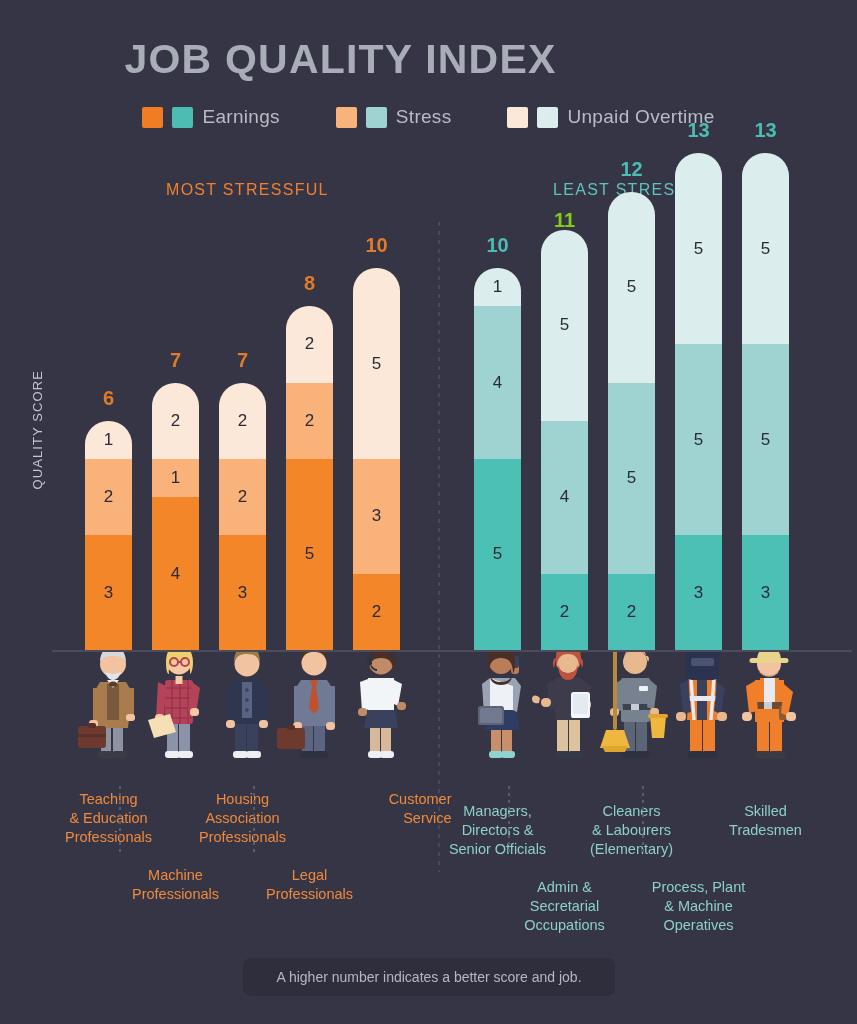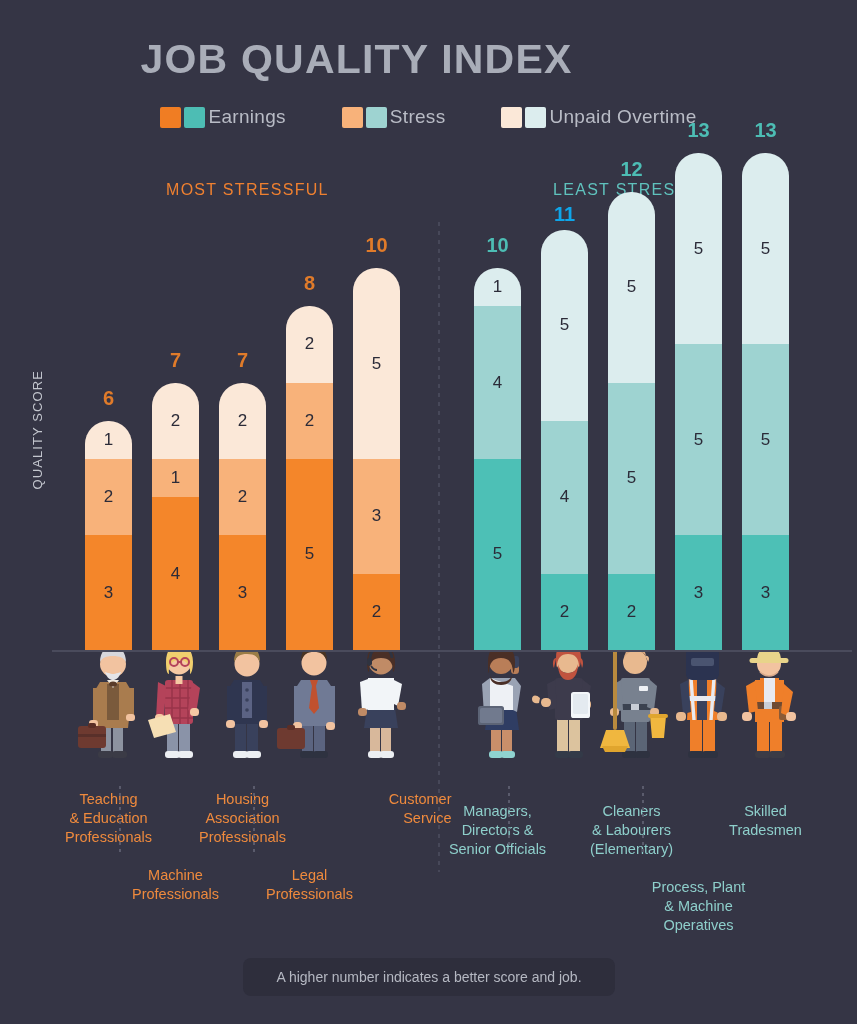--- a/index.html
+++ b/index.html
@@ -6,30 +6,30 @@
   body{
     width:857px;height:1024px;
     background:#353545;
     font-family:"Liberation Sans", sans-serif;
     overflow:hidden;position:relative;
   }
   .page{position:relative;width:857px;height:1024px;}
 
   
   .title{
-    position:absolute;top:36px;left:16px;width:681px;text-align:center;
+    position:absolute;top:36px;left:0;width:681px;text-align:center;
     font-size:41px;font-weight:bold;letter-spacing:1.2px;color:#a9adb8;
   }
 
   
   .legend{
     position:absolute;top:106px;left:0;width:857px;
     display:flex;justify-content:center;align-items:center;gap:56px;
   }
-  .legend-item{display:flex;align-items:center;gap:3px;}
+  .legend-item{display:flex;align-items:center;gap:9px;}
   .sw{width:21px;height:21px;border-radius:2px;display:block;}
   .legend-label{color:#b9bcc6;font-size:19px;letter-spacing:.3px;}
 
   
   .sec-head{position:absolute;font-size:16px;font-weight:normal;letter-spacing:1.3px;}
   .sec-left{top:181px;left:166px;color:#ef8030;}
   .sec-right{top:181px;left:553px;color:#5fc2bd;}
 
   
   .divider{
@@ -383,21 +383,26 @@
         <div class="seg" style="background: rgb(220, 237, 238); height: 191px;">
           <span>5</span>
         </div>
         <div class="seg" style="background: rgb(158, 211, 209); height: 152.8px;">
           <span>4</span>
         </div>
         <div class="seg" style="background: rgb(77, 192, 182); height: 76.4px;">
           <span>2</span>
         </div>
       </div>
-      <div class="total" style="left: 541px; top: 203px; color: #0ea5e9;">11</div>
+      <div class="total" style="left: 541px; top: 209px; color: #84cc16;">11</div>
+      <div class="cat teal" style="width: 150px; left: 489.5px; top: 866px;">
+        <div>Admin &amp;</div>
+        <div>Secretarial</div>
+        <div>Occupations</div>
+      </div>
       <div class="tick" style="left: 508px; top: 786px; height: 68px;"></div>
       <div class="figwrap" style="left: 608px;">
         <svg class="figsvg" width="84" height="142" viewBox="0 0 84 142">
       <rect x="34" y="92" width="11" height="34" fill="#5b6576"></rect>
           <rect x="46" y="92" width="11" height="34" fill="#5b6576"></rect>
       <rect x="32" y="123" width="15" height="7" rx="3" fill="#2e3240"></rect>
           <rect x="45" y="123" width="15" height="7" rx="3" fill="#2e3240"></rect>
       <rect x="31" y="50" width="29" height="44" rx="2" fill="#78818f"></rect>
       <rect x="30" y="76" width="31" height="6" fill="#3b4250"></rect>
       <rect x="41" y="76" width="8" height="6" fill="#c9ced6"></rect>

